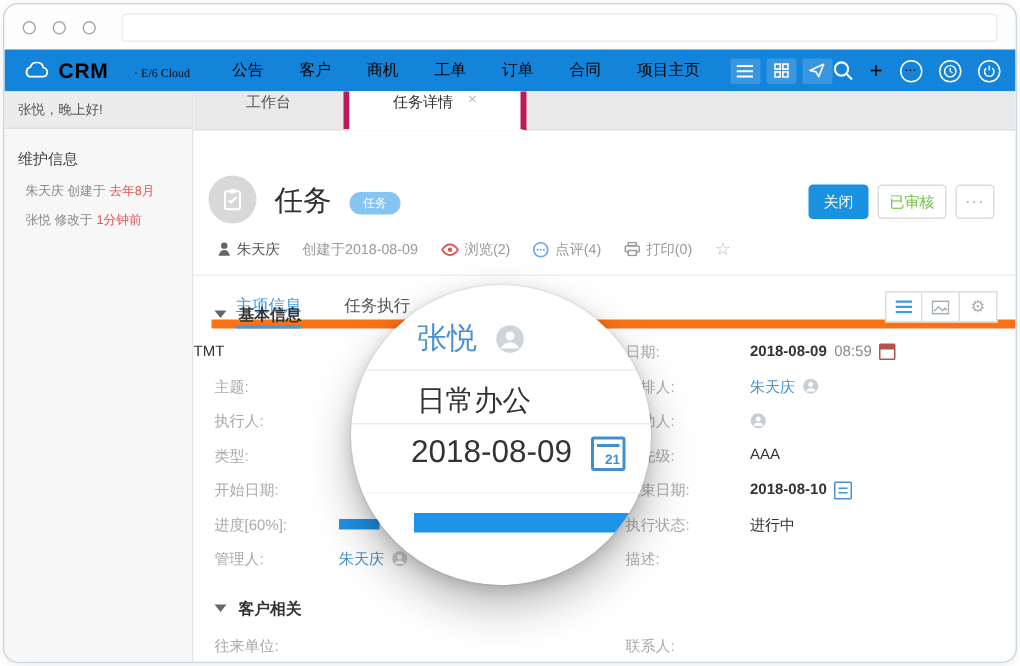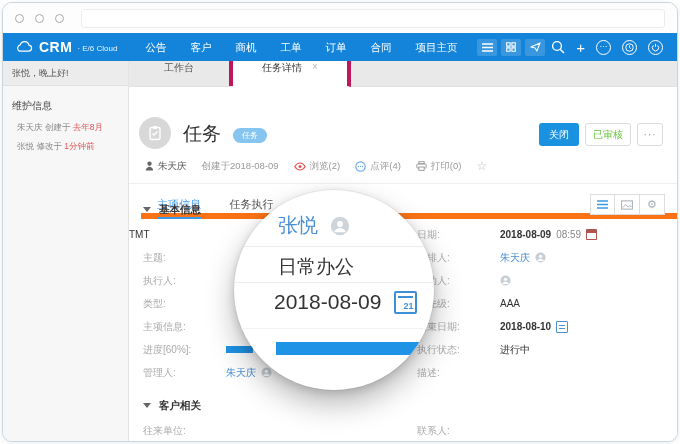--- a/index.html
+++ b/index.html
@@ -8,24 +8,24 @@
   .window { position:absolute; left:2px; top:2px; right:2px; bottom:2px; border:1px solid #ccd6de;
             border-radius:10px; overflow:hidden; background:#fff; box-shadow:0 1px 5px rgba(60,90,120,.12); }
 
   
   .chrome { height:30px; background:#fdfdfd; display:flex; align-items:center; padding:0 12px; }
   .win-dot { width:9px; height:9px; border:1px solid #a9a9a9; border-radius:50%; margin-right:11px; background:#fff; }
   .urlbar { flex:1; height:19px; margin-left:6px; border:1px solid #ececec; border-radius:3px; background:#fff;
             font-size:10px; color:#666; padding:0 8px; outline:none; }
 
   
-  .navbar { height:28px; background:#1484da; display:flex; align-items:center; color:#ffffff; }
+  .navbar { height:28px; background:#1484da; display:flex; align-items:center; color:#000000; }
   .brand { display:flex; align-items:center; margin-left:12px; white-space:nowrap; }
   .brand-name { font-size:14px; font-weight:bold; letter-spacing:.5px; margin-left:6px; }
-  .brand-suffix { font-size:8px; opacity:.92; margin-left:5px; margin-top:2px; }
+  .brand-suffix { font-size:8px; opacity:.92; margin-left:17px; margin-top:2px;font-family:Liberation Serif, serif; }
   .nav-menu { display:flex; margin-left:16px; }
   .nav-item { font-size:10.5px; padding:0 12px; line-height:28px; cursor:pointer; white-space:nowrap; }
   .nav-tools { display:flex; margin-left:8px; gap:4px; }
   .nav-tool { width:20px; height:17px; border-radius:2px; background:rgba(255,255,255,.16);
               display:flex; align-items:center; justify-content:center; cursor:pointer; }
   .nav-right { margin-left:auto; display:flex; align-items:center; gap:11px; margin-right:14px; }
   .circle-ic { width:15px; height:15px; border:1px solid #fff; border-radius:50%;
                display:flex; align-items:center; justify-content:center; font-size:8px; line-height:1; cursor:pointer; }
 
   .frame-body { display:flex; height:382px; }
@@ -301,21 +301,21 @@
         </div>
         <div class="frow" style="top:52px;">
           <span class="flabel">执行人:</span>
           <span class="fvalue"></span>
         </div>
         <div class="frow" style="top:75px;">
           <span class="flabel">类型:</span>
           <span class="fvalue"></span>
         </div>
         <div class="frow" style="top:98px;">
-          <span class="flabel">主项信息:</span>
+          <span class="flabel">开始日期:</span>
           <span class="fvalue"></span>
         </div>
         <div class="frow" style="top:121px;">
           <span class="flabel">进度[60%]:</span>
           <span class="fvalue">
                 <span class="mini-bar"></span>
               </span>
         </div>
         <div class="frow" style="top:144px;">
           <span class="flabel">管理人:</span>

